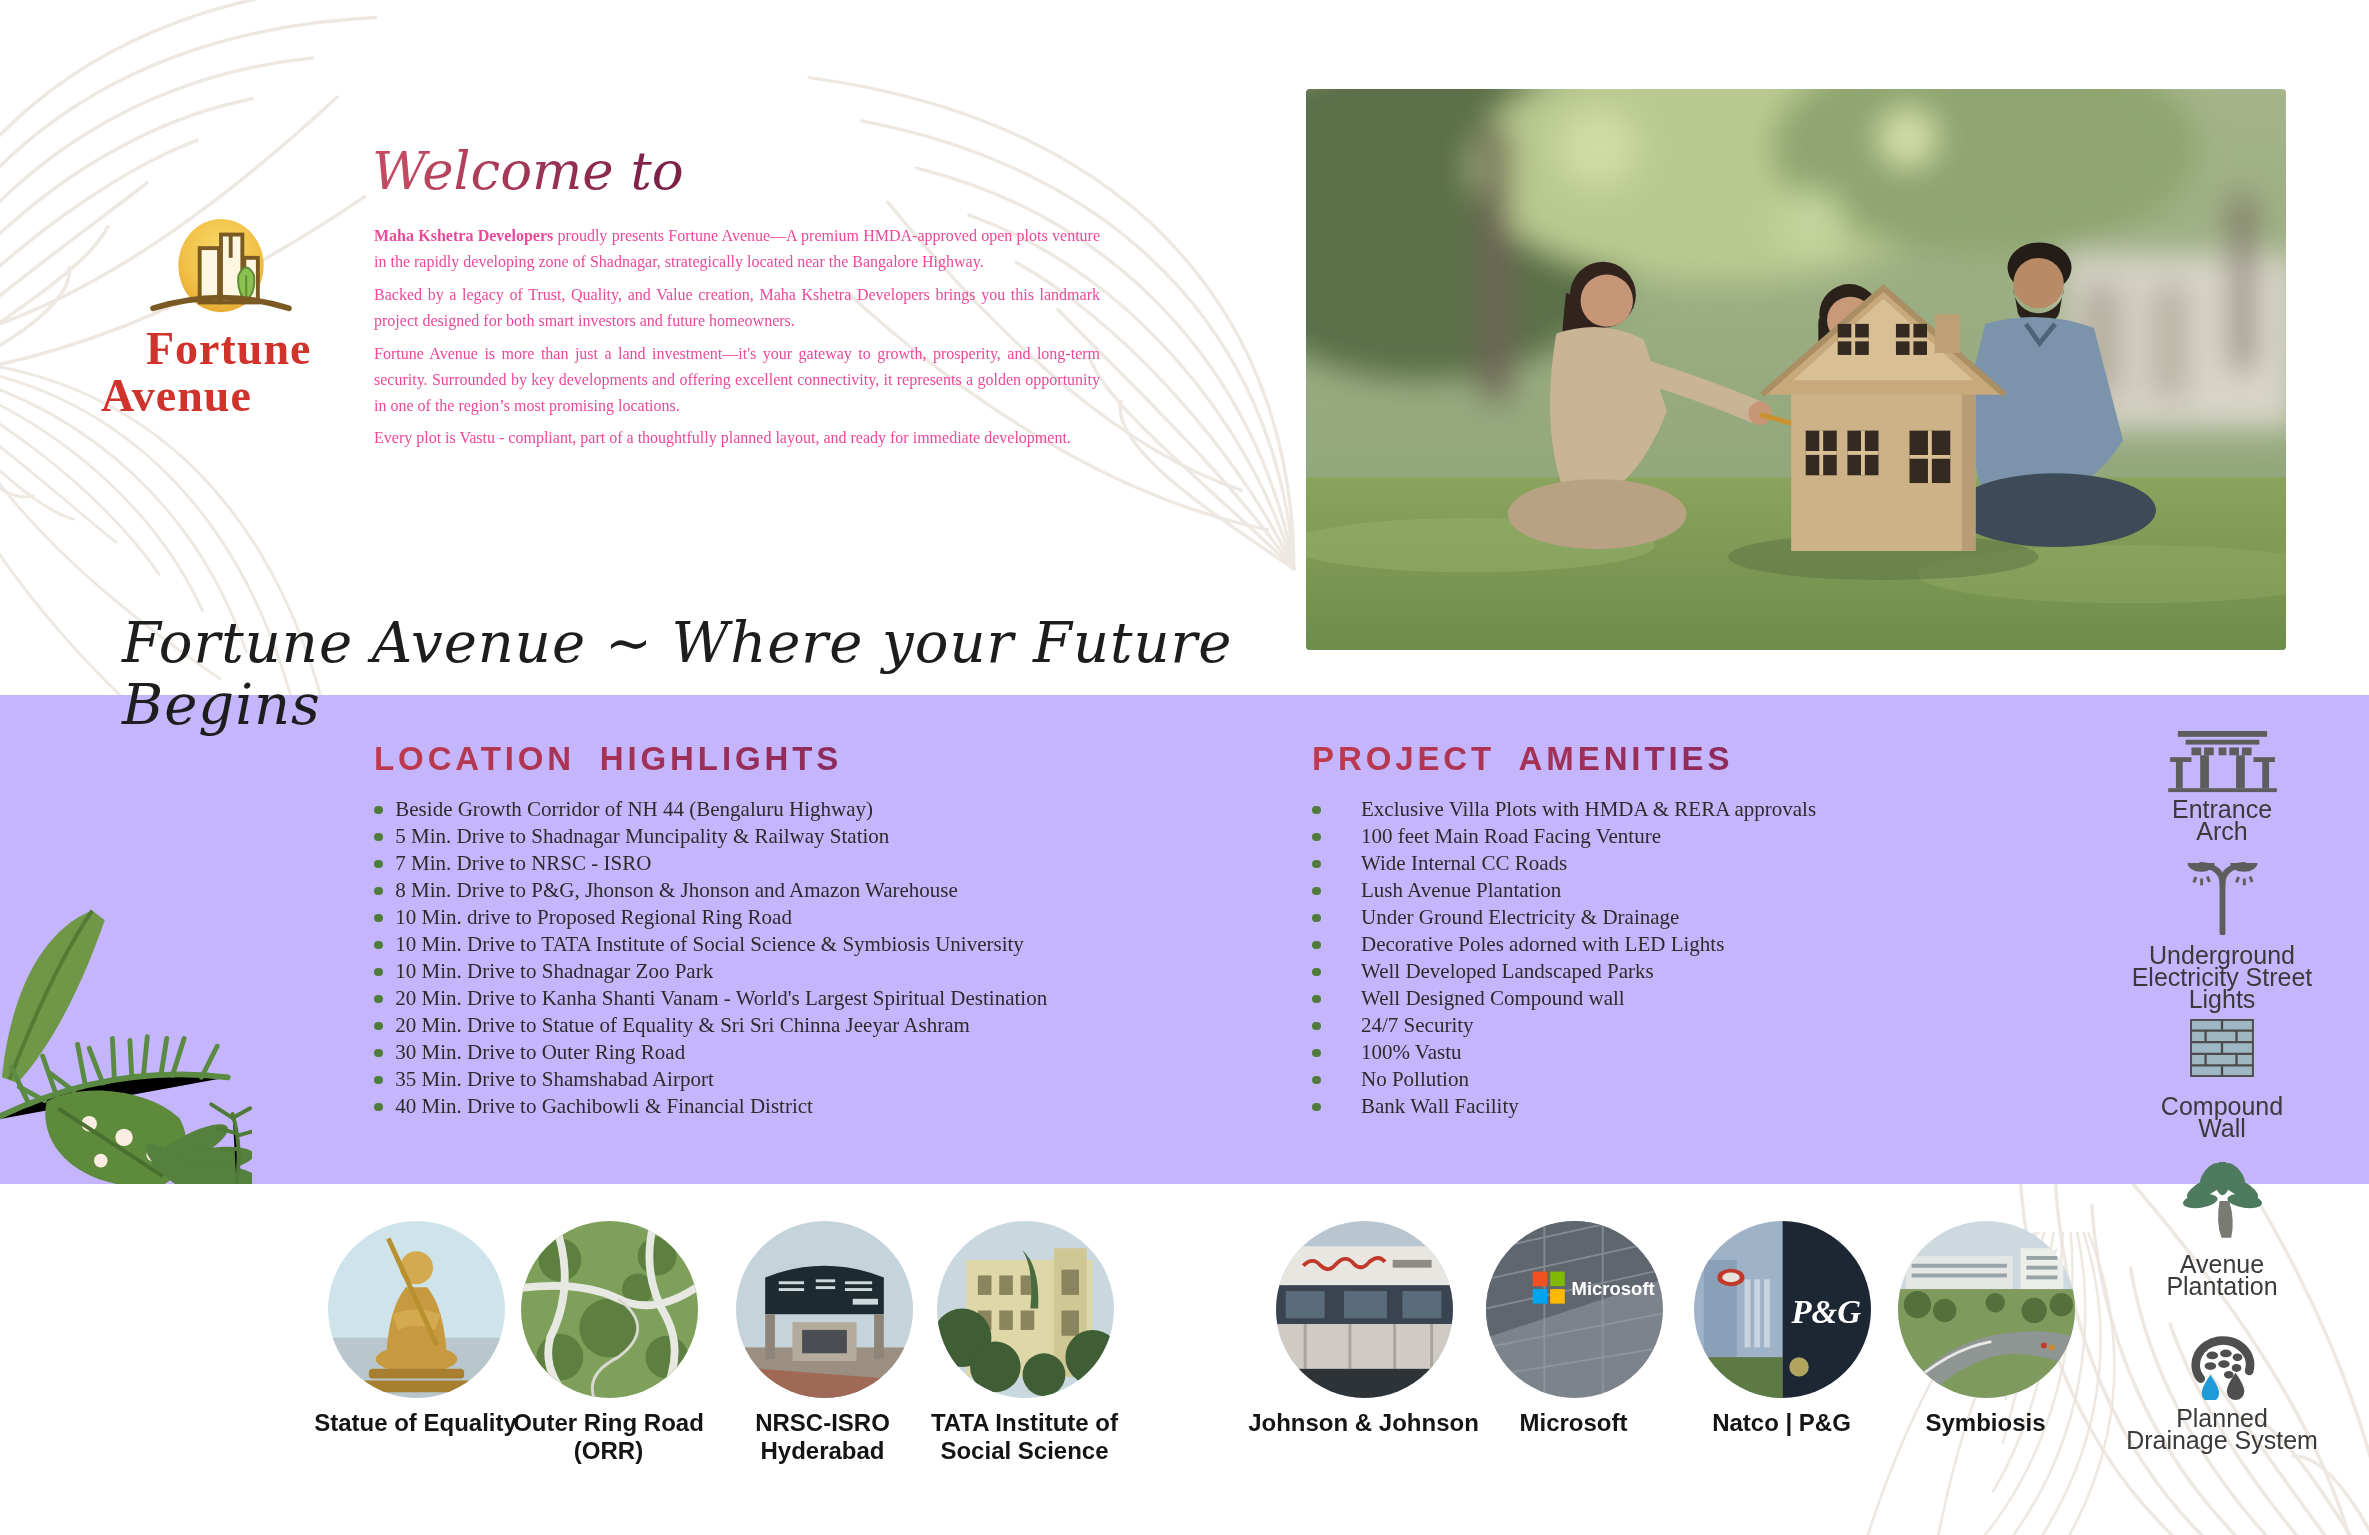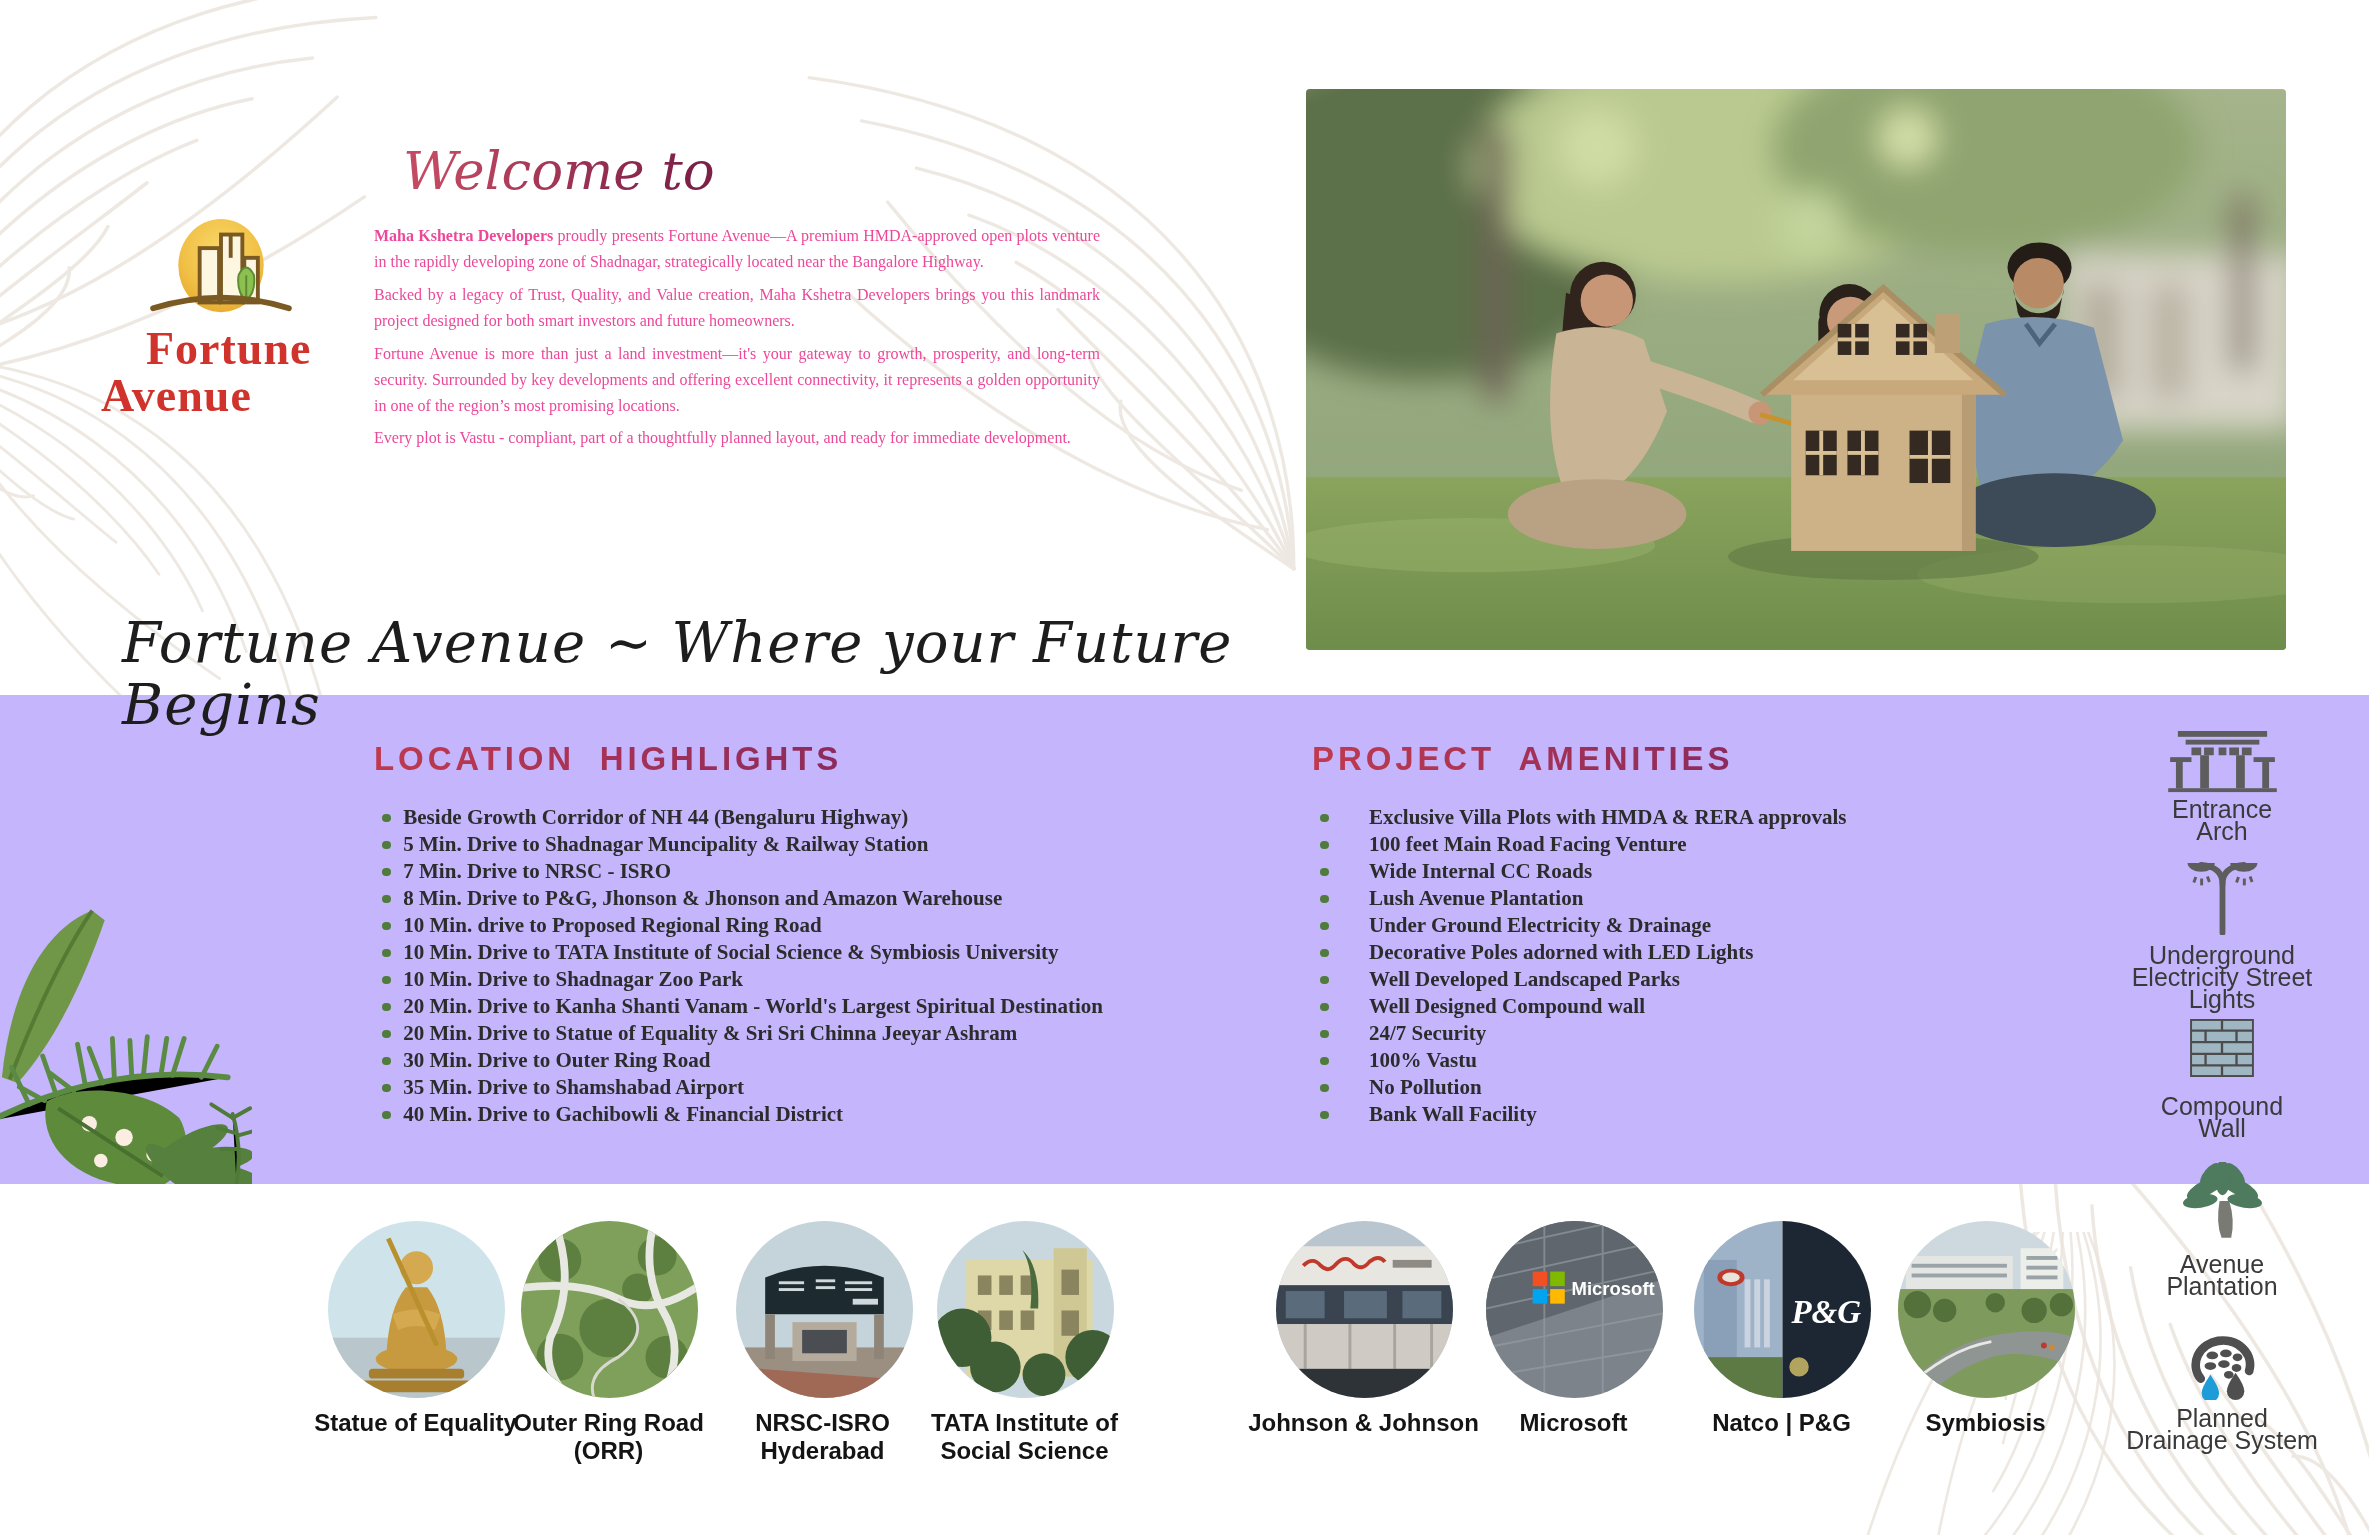--- a/index.html
+++ b/index.html
@@ -14,39 +14,39 @@
   .band{position:absolute;left:0;top:695px;width:2370px;height:489px;background:#c4b5fd;overflow:hidden;}
 
   
   .logo-line{position:absolute;font-family:"Liberation Serif",serif;font-weight:700;color:#d0322c;
              font-size:46px;letter-spacing:1px;line-height:1;}
 
   
   .welcome{position:absolute;left:372px;top:144px;font-family:"DejaVu Serif",serif;font-style:italic;
            font-size:53px;line-height:1;
            background:linear-gradient(100deg,#c34a62 10%,#7d2048 90%);
-           -webkit-background-clip:text;background-clip:text;margin-left:31px;-webkit-text-fill-color:transparent;}
+           -webkit-background-clip:text;background-clip:text;-webkit-text-fill-color:transparent;}
 
   
   .paras{position:absolute;left:374px;top:223px;width:726px;font-size:16px;line-height:26px;
          text-align:justify;color:#ec4899;}
   .paras p{margin:0 0 6.8px 0;}
   .lead{font-weight:700;}
 
   
   .tagline{position:absolute;left:122px;top:612px;width:1126px;font-family:"DejaVu Serif",serif;
            font-style:italic;font-size:56px;color:#1d1d1d;letter-spacing:1px;line-height:1.1;}
 
   
   .sec-title{position:absolute;font-family:"Liberation Sans",sans-serif;font-weight:700;font-size:33px;
              letter-spacing:3.9px;word-spacing:11.6px;color:#a23354;
              background:linear-gradient(90deg,#bf3a4e,#8c2a5c);
              -webkit-background-clip:text;background-clip:text;-webkit-text-fill-color:transparent;}
 
-  ul.dots{list-style:none;margin:8px;padding:0;position:absolute;font-weight:bold;}
+  ul.dots{list-style:none;margin:0;padding:0;position:absolute;}
   ul.dots li{position:relative;line-height:27px;font-size:21px;color:#2c2c2c;}
   ul.dots li .dot{position:absolute;left:0;top:9.7px;width:8.7px;height:8.7px;border-radius:50%;background:#4f7c3b;}
   ul.loc li{padding-left:21.3px;}
   ul.amen li{padding-left:49px;}
 
   
   .rail-item{position:absolute;left:2096px;width:252px;text-align:center;}
   .rail-label{font-family:"Liberation Sans",sans-serif;font-size:25px;line-height:22px;color:#3a3a3a;}
 
   

